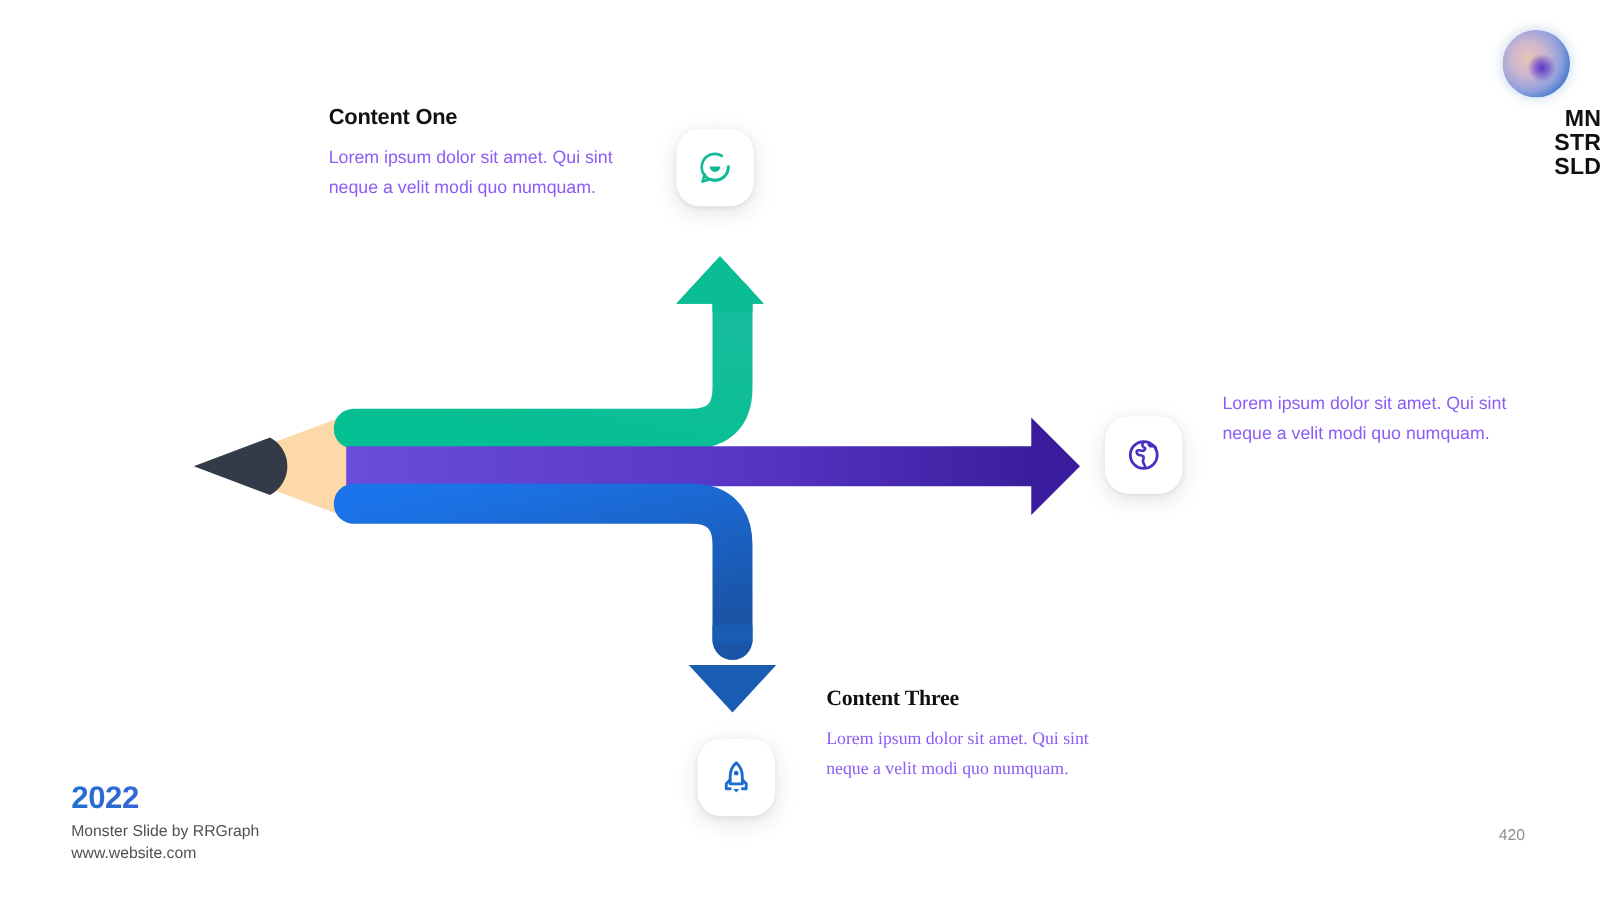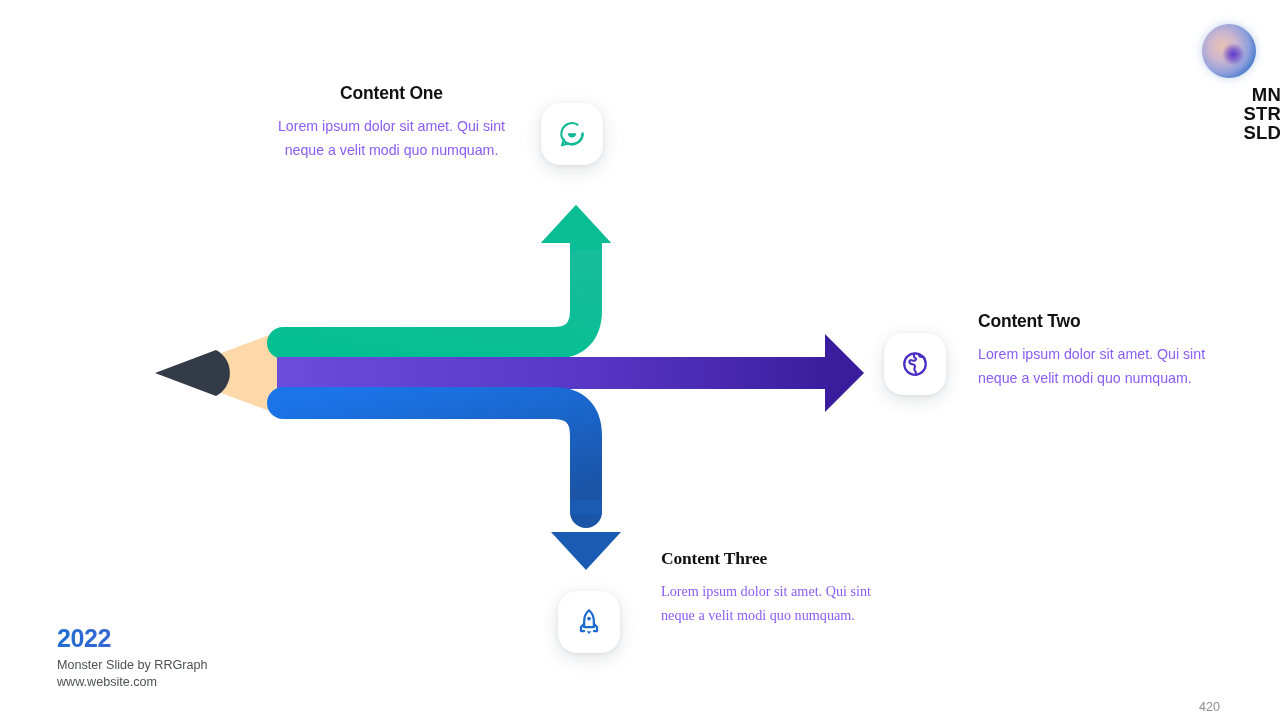--- a/index.html
+++ b/index.html
@@ -48,21 +48,21 @@
     color: #8b5cf6;
     line-height: 1.66;
     margin: 0;
     font-weight: 400;
   }
 
   #block-one {
     left: 263px;
     top: 84px;
     width: 257px;
-    text-align: center;
+    text-align: left;
   }
   #block-two {
     left: 978px;
     top: 312px;
     width: 238px;
     text-align: left;
   }
   #block-three {
     left: 661px;
     top: 549px;
@@ -141,21 +141,20 @@
     color: #4f5055;
     line-height: 1.38;
   }
 
   #page-number {
     position: absolute;
     left: 1199px;
     top: 661px;
     font-size: 12.6px;
     color: #8d8e92;
-    margin-top: 39px;
   }
 </style>
 </head>
 <body>
 
 <div class="slide">
 
   <svg id="diagram-svg" viewBox="0 0 1280 720">
     <defs>
       <linearGradient id="gradGreen" x1="0" y1="1" x2="0.55" y2="0">
@@ -227,21 +226,20 @@
       </svg>
     </span>
   </div>
 
   <div class="content-block" id="block-one">
     <h2 class="content-title">Content One</h2>
     <p class="content-body">Lorem ipsum dolor sit amet. Qui sint neque  a velit modi quo numquam.</p>
   </div>
 
   <div class="content-block" id="block-two">
-    <h2 class="content-title">Content Two</h2>
     <p class="content-body">Lorem ipsum dolor sit amet. Qui sint neque  a velit modi quo numquam.</p>
   </div>
 
   <div class="content-block" id="block-three">
     <h2 class="content-title">Content Three</h2>
     <p class="content-body">Lorem ipsum dolor sit amet. Qui sint neque  a velit modi quo numquam.</p>
   </div>
 
   <div id="brand-logo">
     <div id="brand-sphere"></div>

